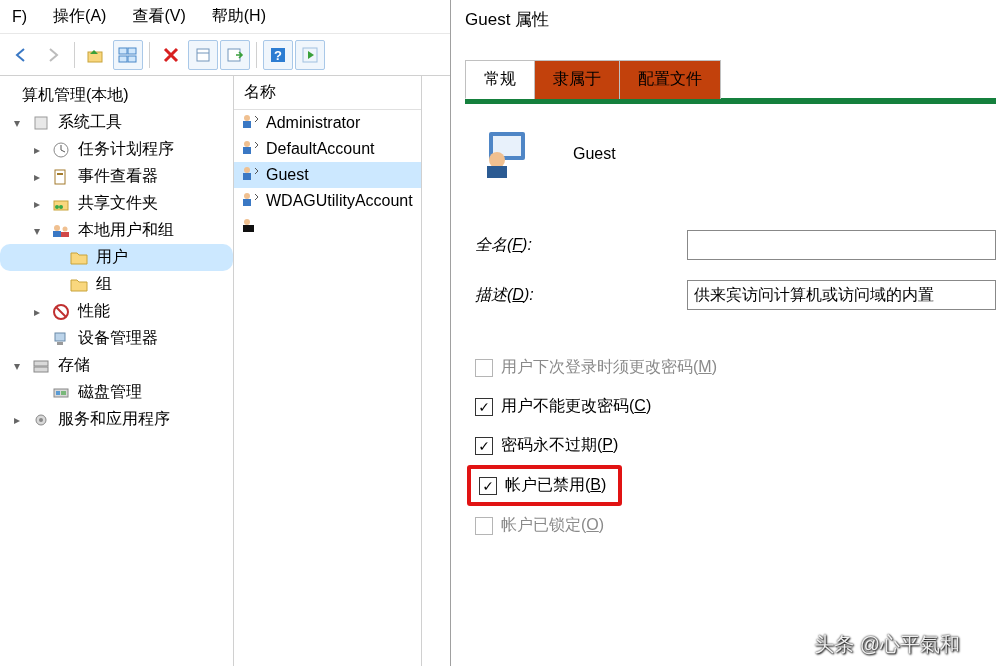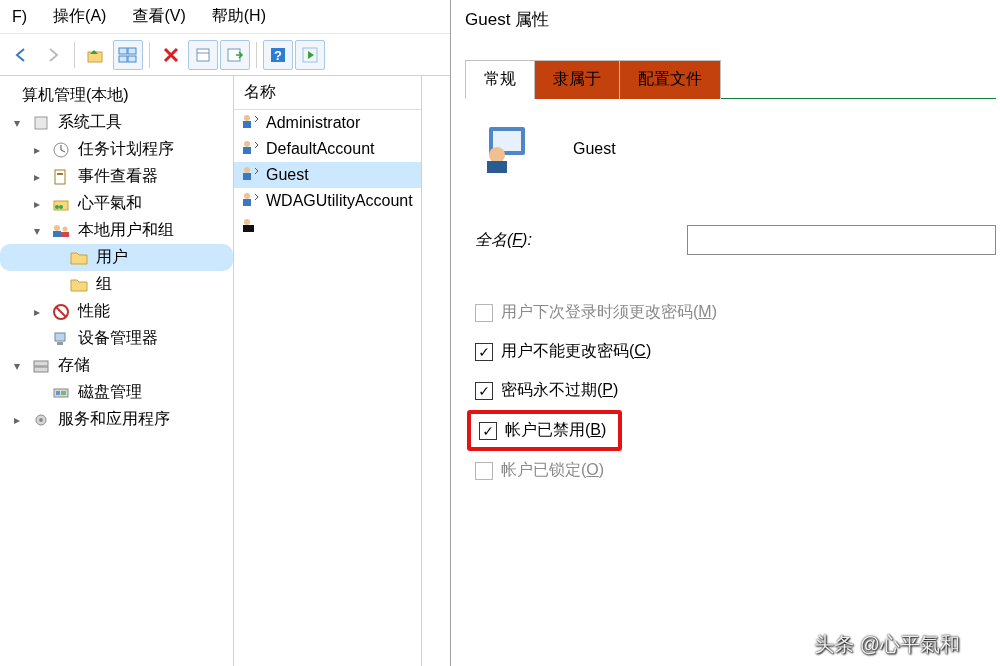--- a/index.html
+++ b/index.html
@@ -95,21 +95,21 @@
     height:666px;
     background:#fff;
     border-left:1px solid #a0a0a0;
   }
   .dialog-title {
     padding: 8px 14px;
     font-size: 17px;
   }
   .tabs {
     display:flex;
-    border-bottom:1px solid #15803d;
+    border-bottom:6px solid #15803d;
     margin: 20px 14px 0 14px;
   }
   .tab {
     padding: 8px 18px;
     border: 1px solid #c0c0c0;
     border-bottom: none;
     margin-right: -1px;
     background: #c2410c;
     position: relative;
     top: 1px;
@@ -266,21 +266,21 @@
     </div>
     <div class="tree-item ind2">
       <span class="twist">▸</span>
       <span class="ico">
           <svg width="18" height="18">
             <rect x="2" y="6" width="14" height="9" fill="#f9d77e" stroke="#c8a33a"></rect>
             <circle cx="5" cy="12" r="2" fill="#38a848"></circle>
             <circle cx="9" cy="12" r="2" fill="#38a848"></circle>
           </svg>
         </span>
-      <span>心平氣和</span>
+      <span>共享文件夹</span>
     </div>
     <div class="tree-item ind2">
       <span class="twist">▾</span>
       <span class="ico">
           <svg width="20" height="18">
             <circle cx="6" cy="6" r="3" fill="#f0c090"></circle>
             <rect x="2" y="9" width="8" height="6" fill="#3a78c4"></rect>
             <circle cx="14" cy="7" r="2.5" fill="#f0c090"></circle>
             <rect x="10" y="10" width="8" height="5" fill="#d04848"></rect>
           </svg>
@@ -420,20 +420,26 @@
       <span>Guest</span>
     </div>
 
     <div class="field-row">
       <div class="field-label">
         <span>全名(</span><span class="hotkey">F</span><span>):</span>
       </div>
       <input class="field-input" value="" style="">
     </div>
 
+    <div class="field-row">
+      <div class="field-label">
+        <span>描述(</span><span class="hotkey">D</span><span>):</span>
+      </div>
+      <input class="field-input" value="供来宾访问计算机或访问域的内置" style="">
+    </div>
 
     <div class="checks">
       <div class="check-row disabled">
         <span class="cbox disabled"></span>
         <span><span>用户下次登录时须更改密码(</span><span class="hotkey">M</span><span>)</span></span>
       </div>
       <div class="check-row">
         <span class="cbox">✓</span>
         <span><span>用户不能更改密码(</span><span class="hotkey">C</span><span>)</span></span>
       </div>

